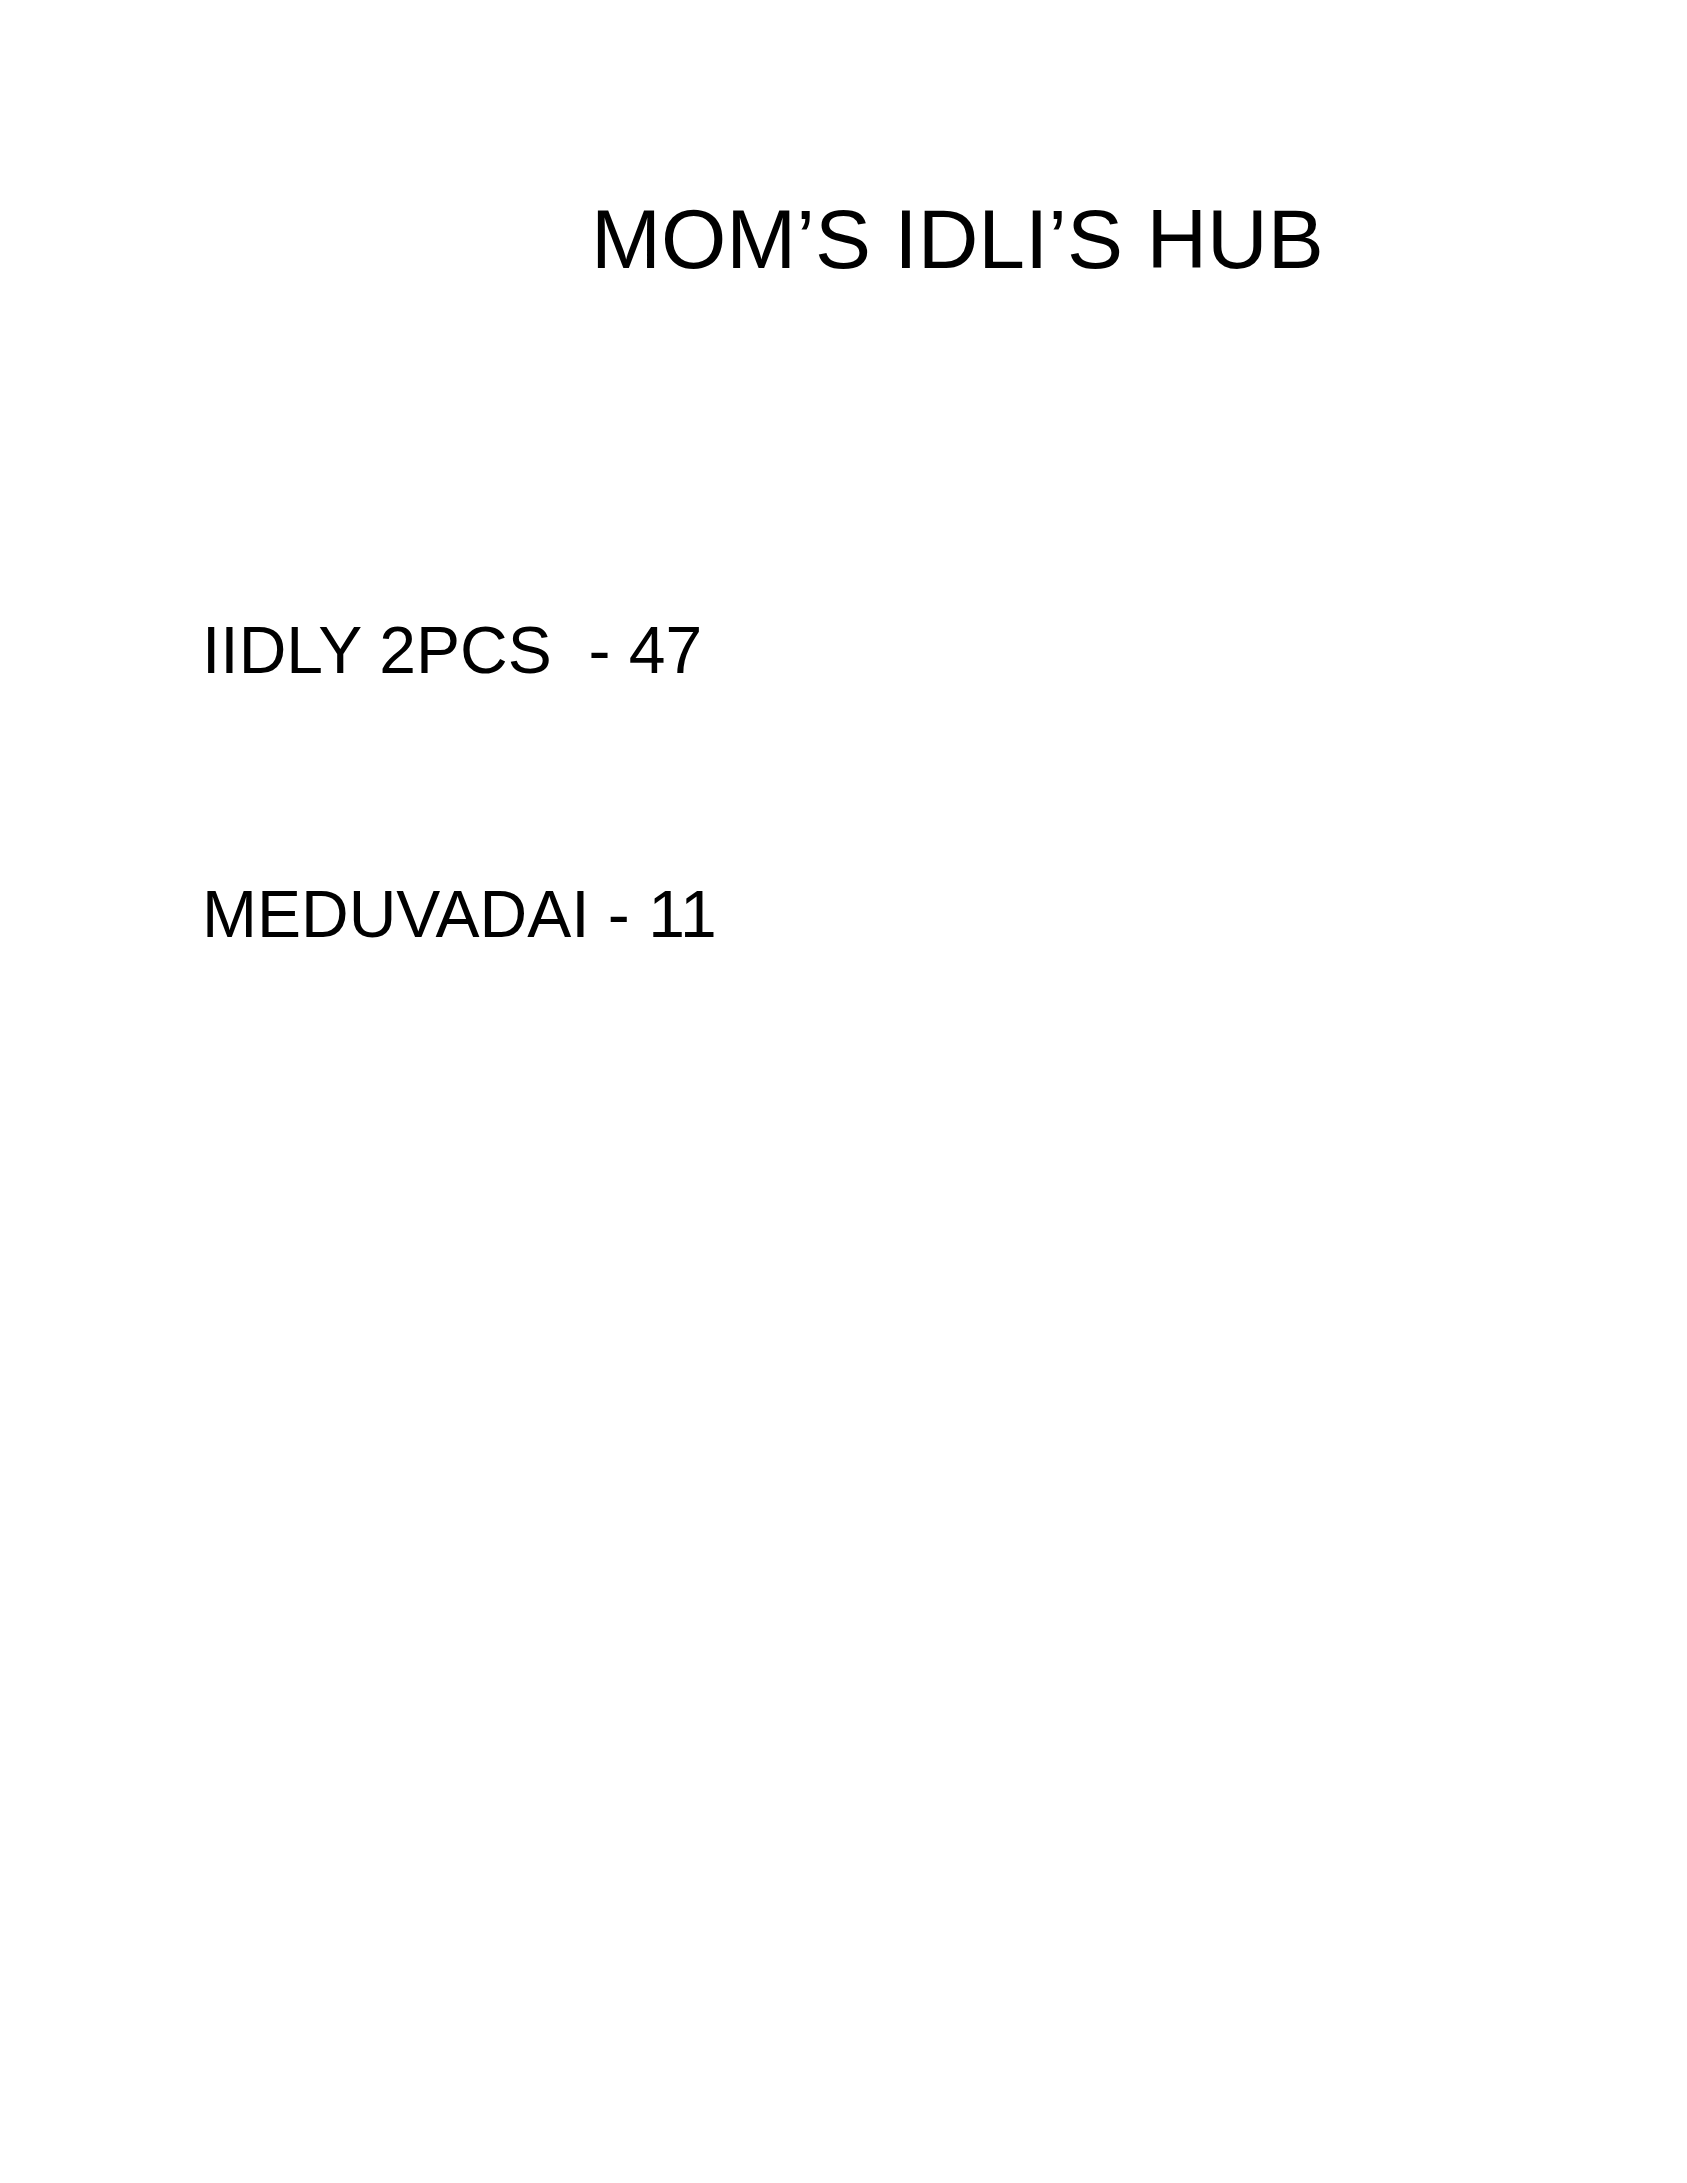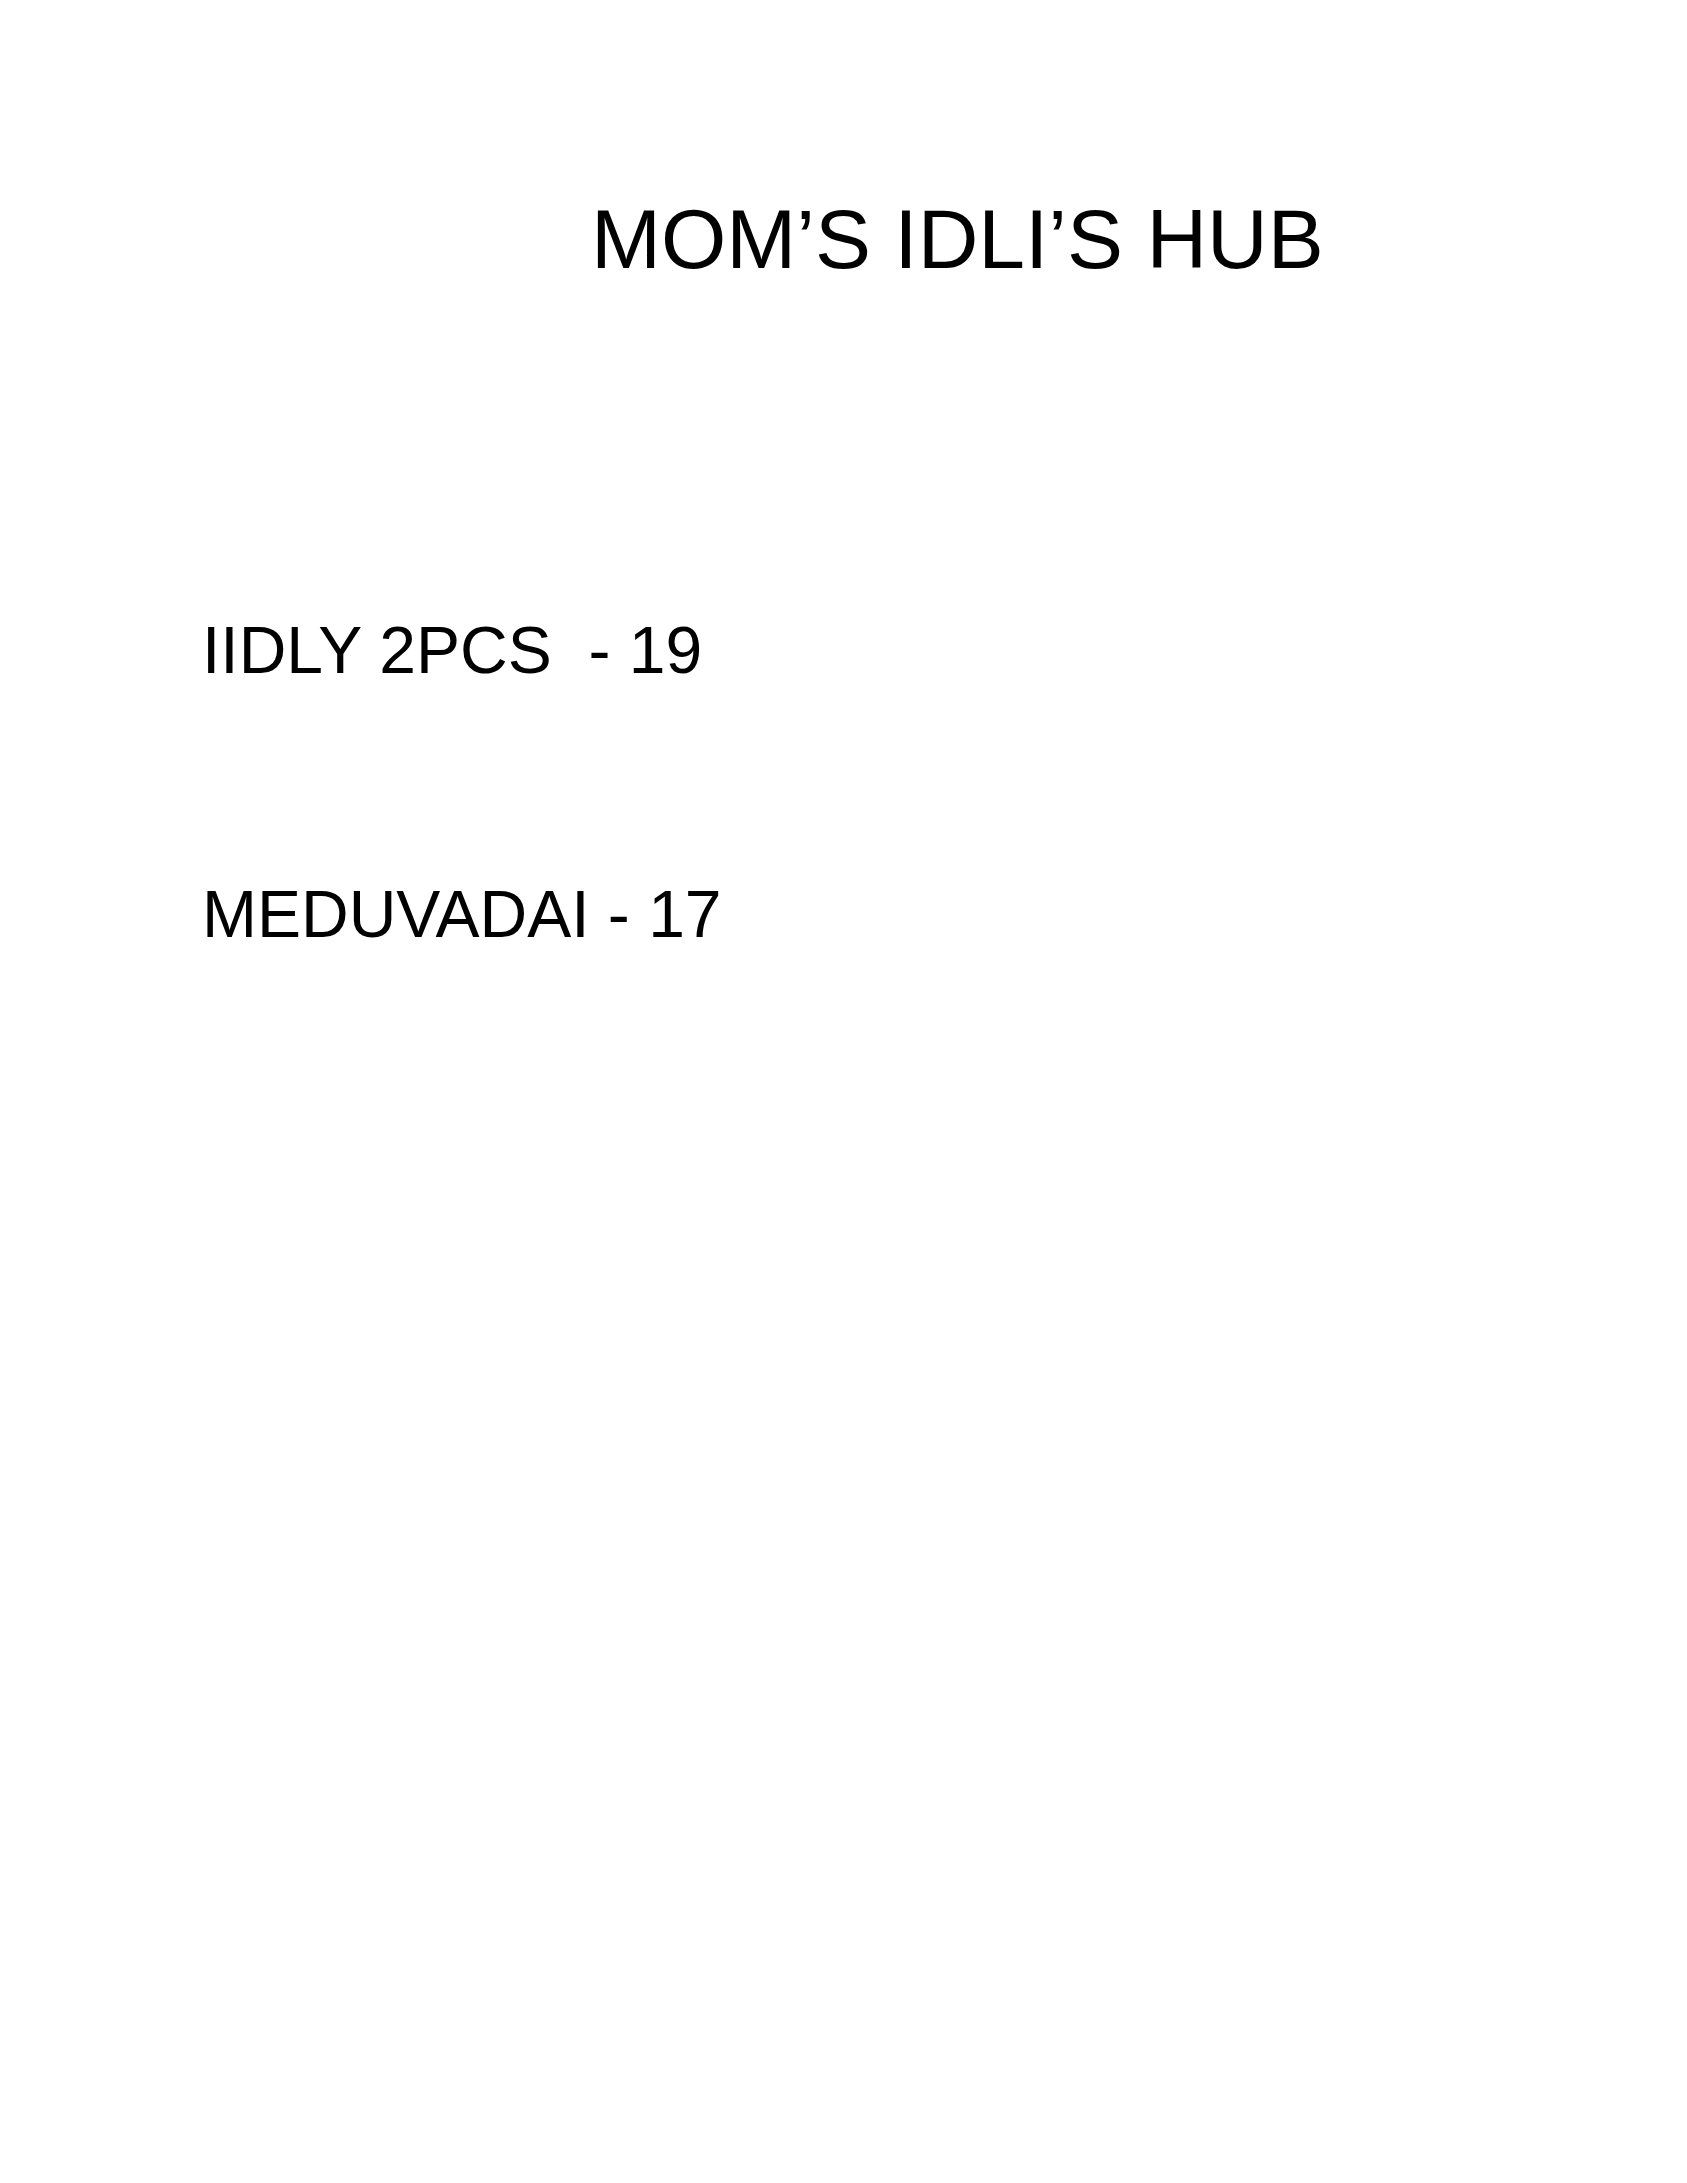--- a/index.html
+++ b/index.html
@@ -41,20 +41,20 @@
   }
 </style>
 </head>
 <body>
 
 <div class="page" style="background: rgb(255, 255, 255); color: rgb(0, 0, 0);">
 
   <h1 class="doc-title">MOM’S IDLI’S HUB</h1>
 
   <div class="menu-list">
-    <div class="menu-line">IIDLY 2PCS  - 19</div>
-    <div class="menu-line">MEDUVADAI - 17</div>
+    <div class="menu-line">IIDLY 2PCS  - 47</div>
+    <div class="menu-line">MEDUVADAI - 11</div>
     
     
   </div>
 
 </div>
 
 
 </body></html>

